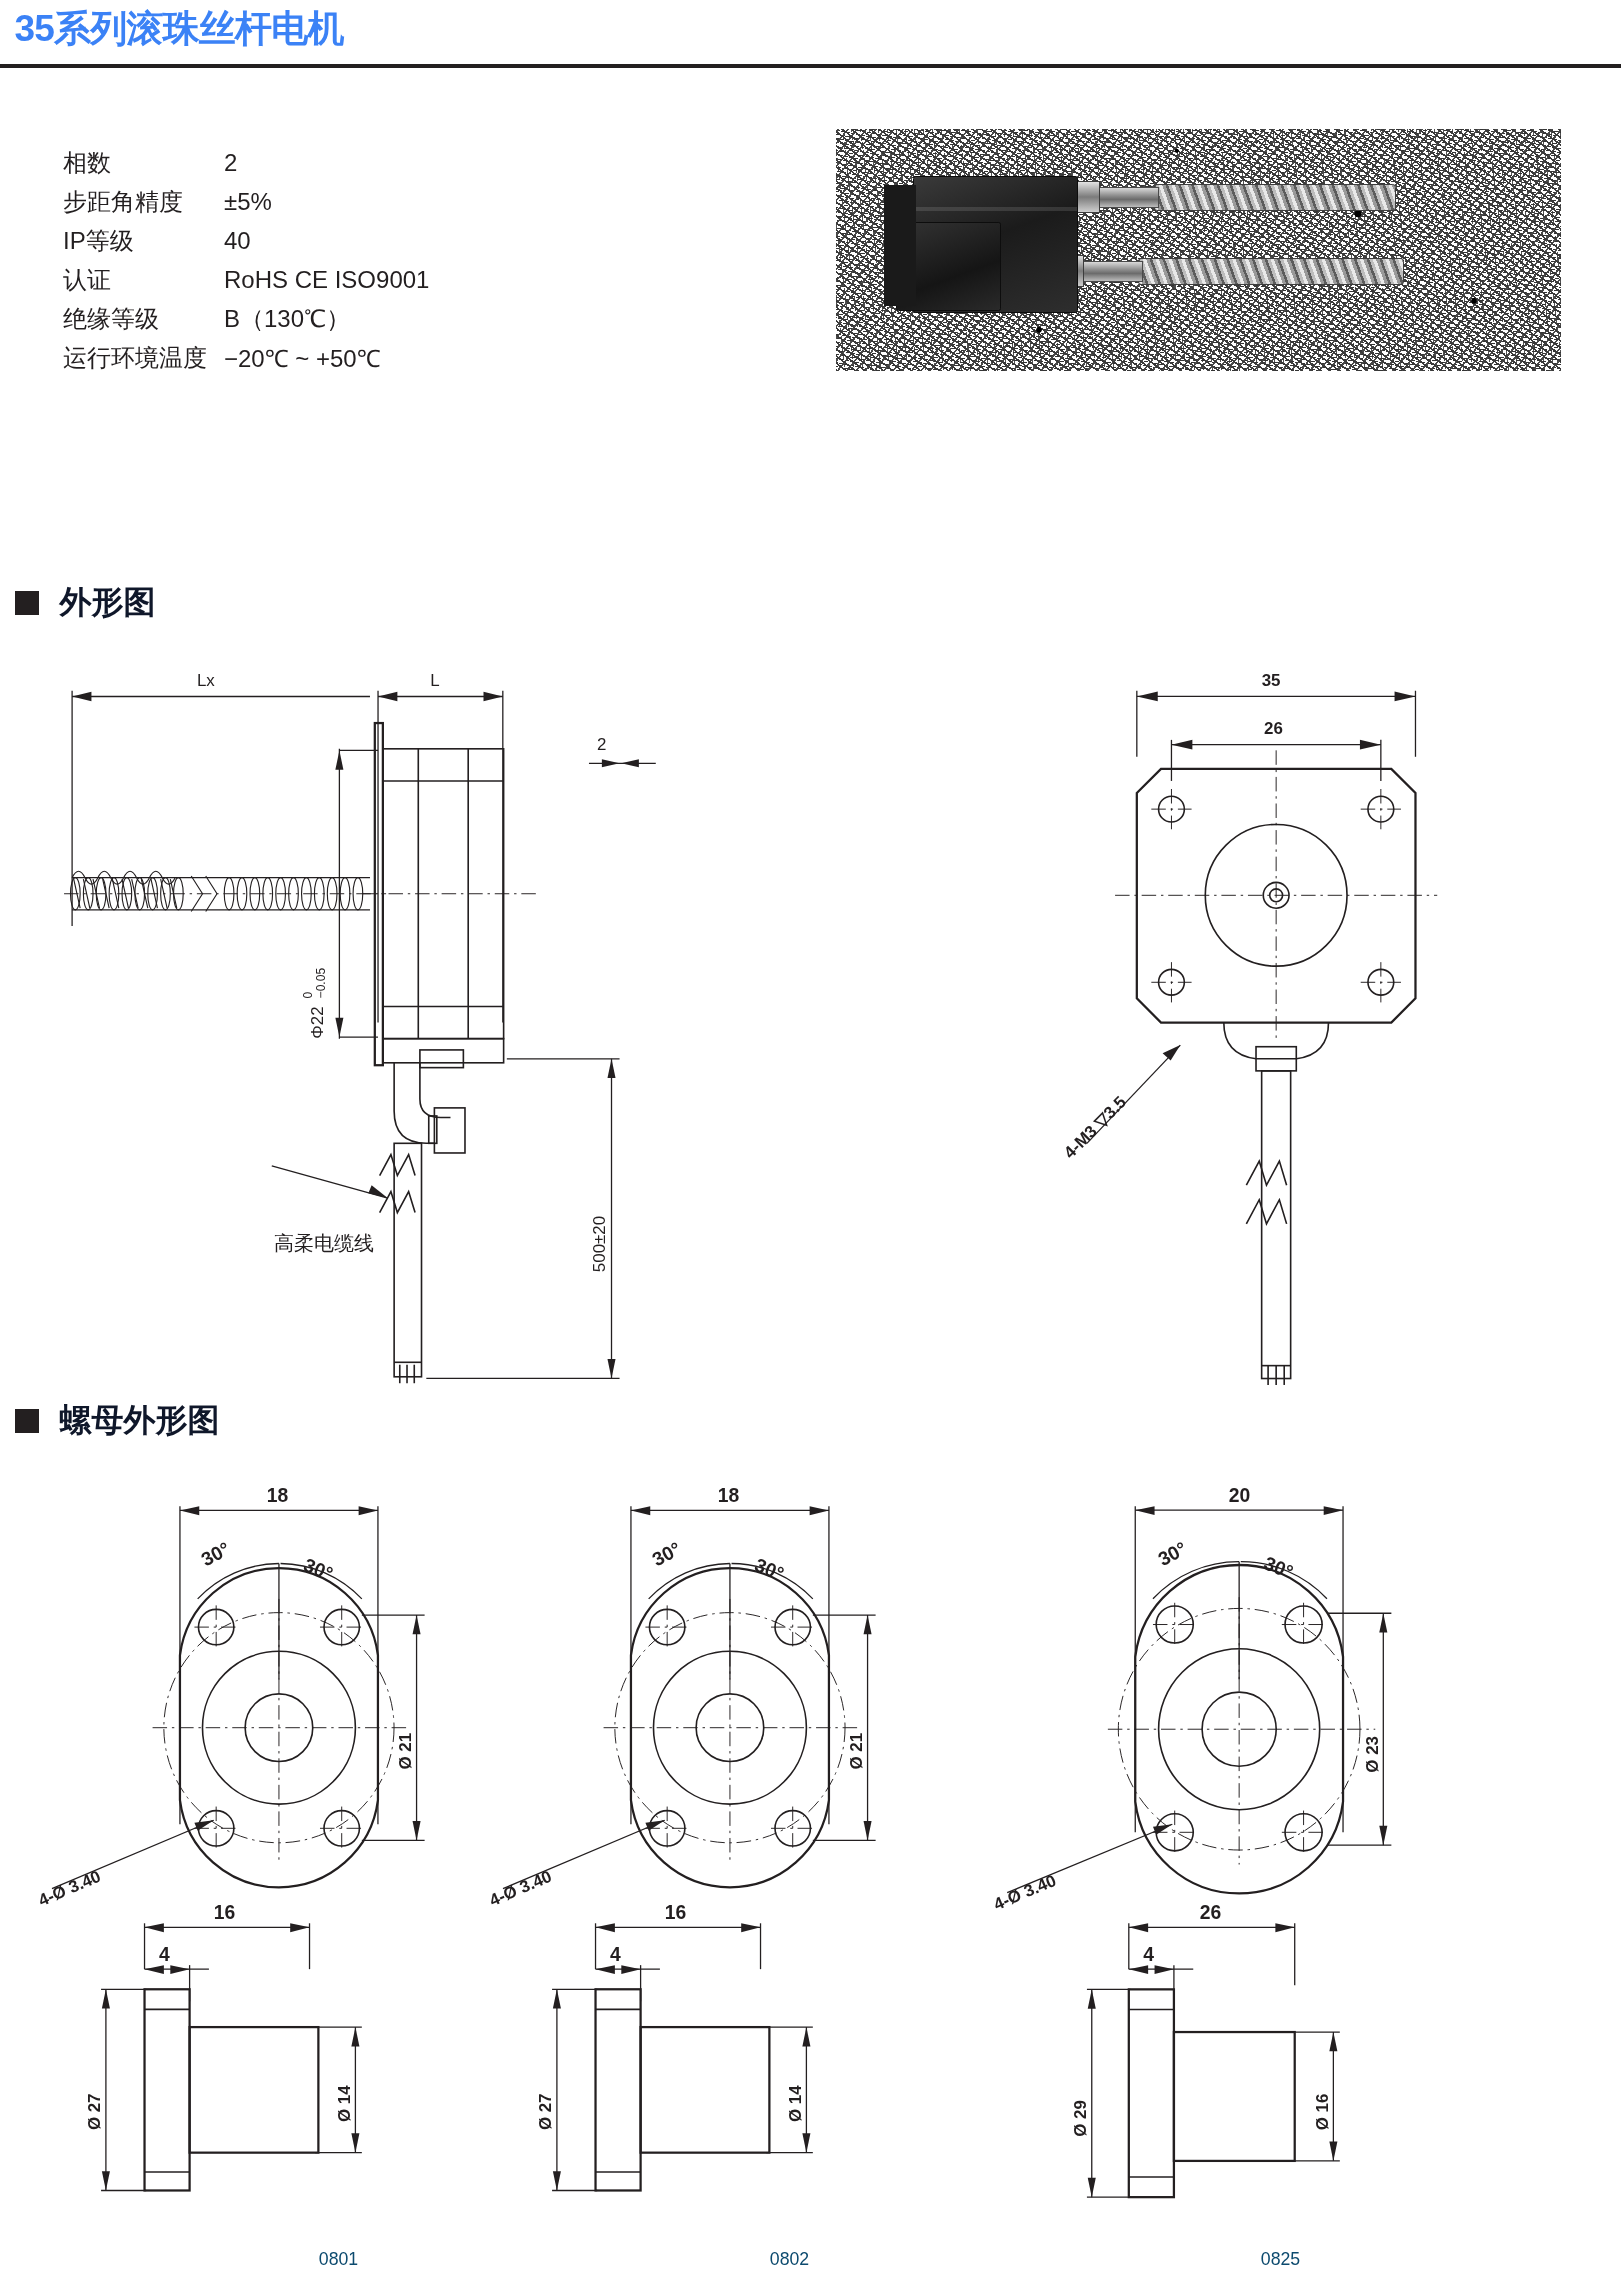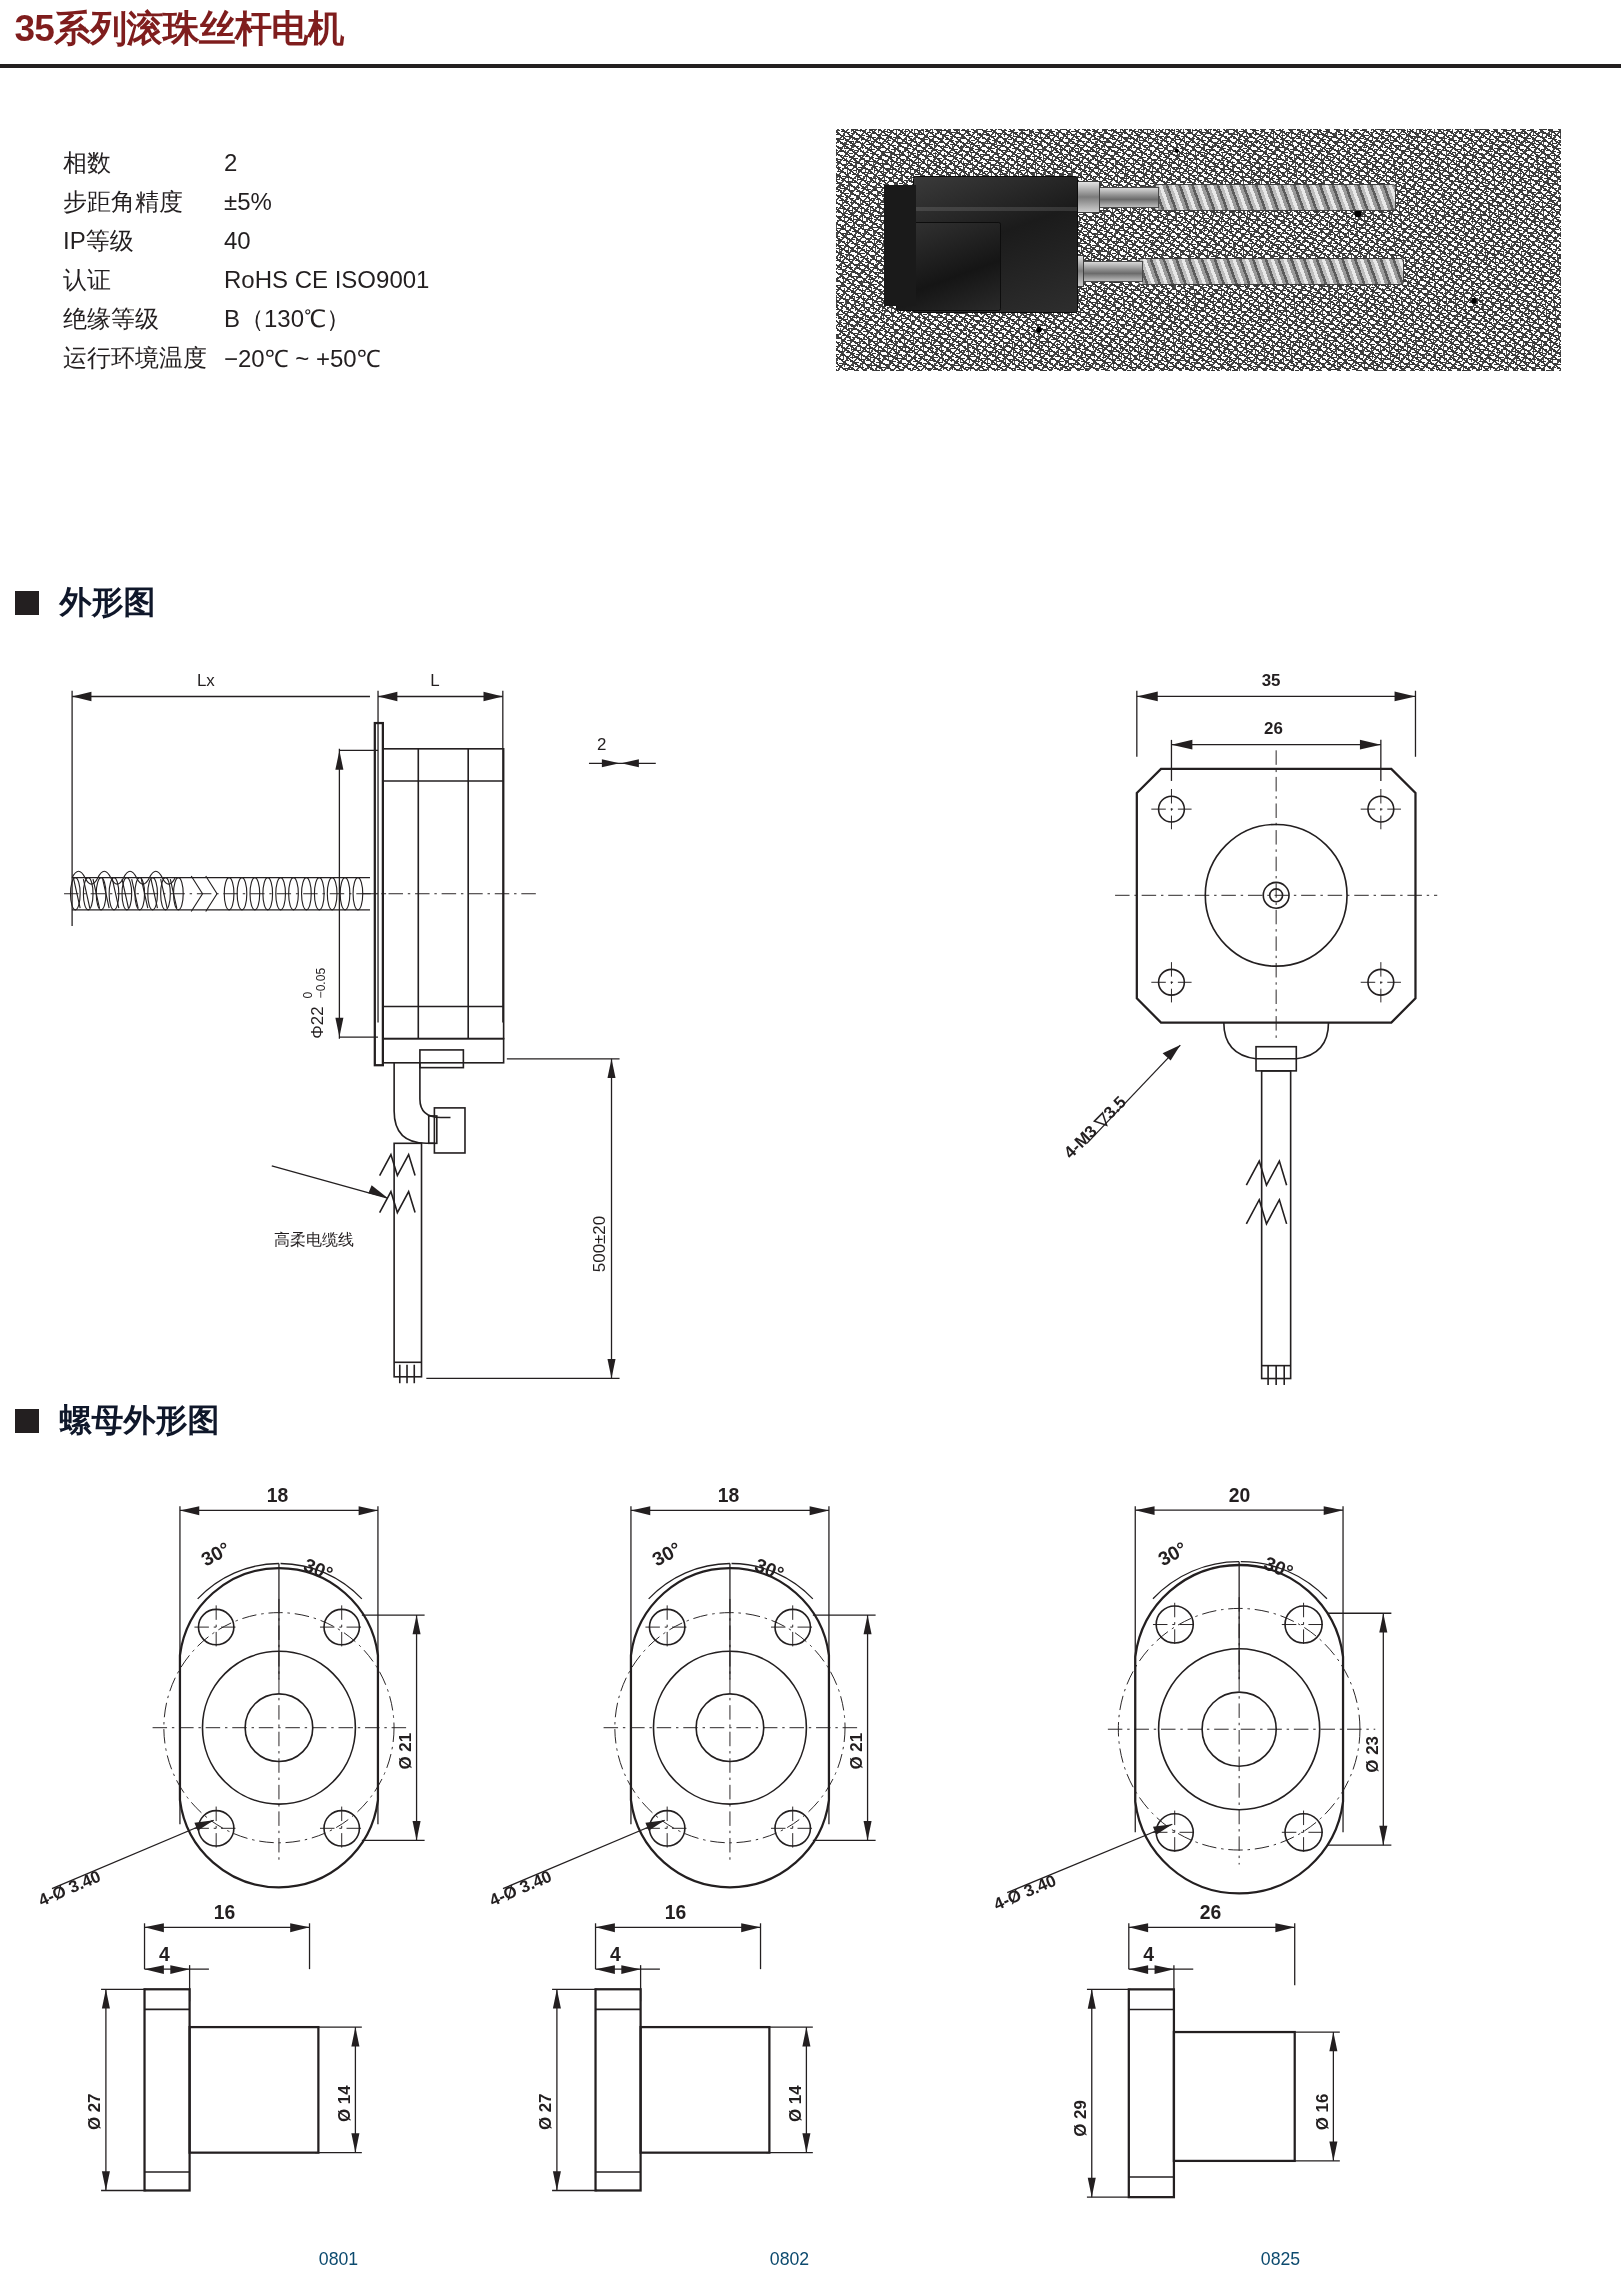--- a/index.html
+++ b/index.html
@@ -12,21 +12,21 @@
     position:relative;
     overflow:hidden;
   }
   .page { position:relative; width:1621px; height:2284px; }
 
   
   .title-block { position:absolute; left:0; top:0; width:1621px; }
   .doc-title {
     position:absolute; left:14.5px; top:4px;
     font-size:37px; font-weight:bold; letter-spacing:-0.8px;
-    color:#7f1d1d; white-space:nowrap;
+    color:#3b82f6; white-space:nowrap;
   }
   .title-rule {
     position:absolute; left:0; top:64px; width:1621px; height:4px;
     background:#231f20;
   }
 
   
   .spec-table { position:absolute; left:63px; top:143px; }
   .spec-row { display:flex; height:39px; align-items:center; }
   .spec-label { width:161px; font-size:24px; color:#231f20; }
@@ -283,21 +283,21 @@
       <g>
         <line class="dim" x1="690" y1="495" x2="690" y2="892"></line>
         <polygon points="690,495 685,519 695,519" fill="#231f20"></polygon>
         <polygon points="690,892 685,868 695,868" fill="#231f20"></polygon>
         <line class="dim" x1="560" y1="495" x2="700" y2="495"></line>
         <line class="dim" x1="460" y1="892" x2="700" y2="892"></line>
         <text class="dimtxt" transform="translate(682,760) rotate(-90)">500±20</text>
       </g>
     </svg>
   </div>
-  <div style="position:absolute; left:274px; top:1230px; font-size:16px; color:#231f20;">高柔电缆线</div>
+  <div style="position:absolute; left:274px; top:1230px; font-size:20px; color:#231f20;">高柔电缆线</div>
 
   <div class="dwg" style="left:1103px; top:660px;">
     <svg width="451" height="709" viewBox="0 0 560 880">
 
       <g>
         <line class="dim" x1="42" y1="45" x2="388" y2="45"></line>
         <polygon points="42,45 68,39 68,51" fill="#231f20"></polygon>
         <polygon points="388,45 362,39 362,51" fill="#231f20"></polygon>
         <line class="dim" x1="42" y1="38" x2="42" y2="120"></line>
         <line class="dim" x1="388" y1="38" x2="388" y2="120"></line>

